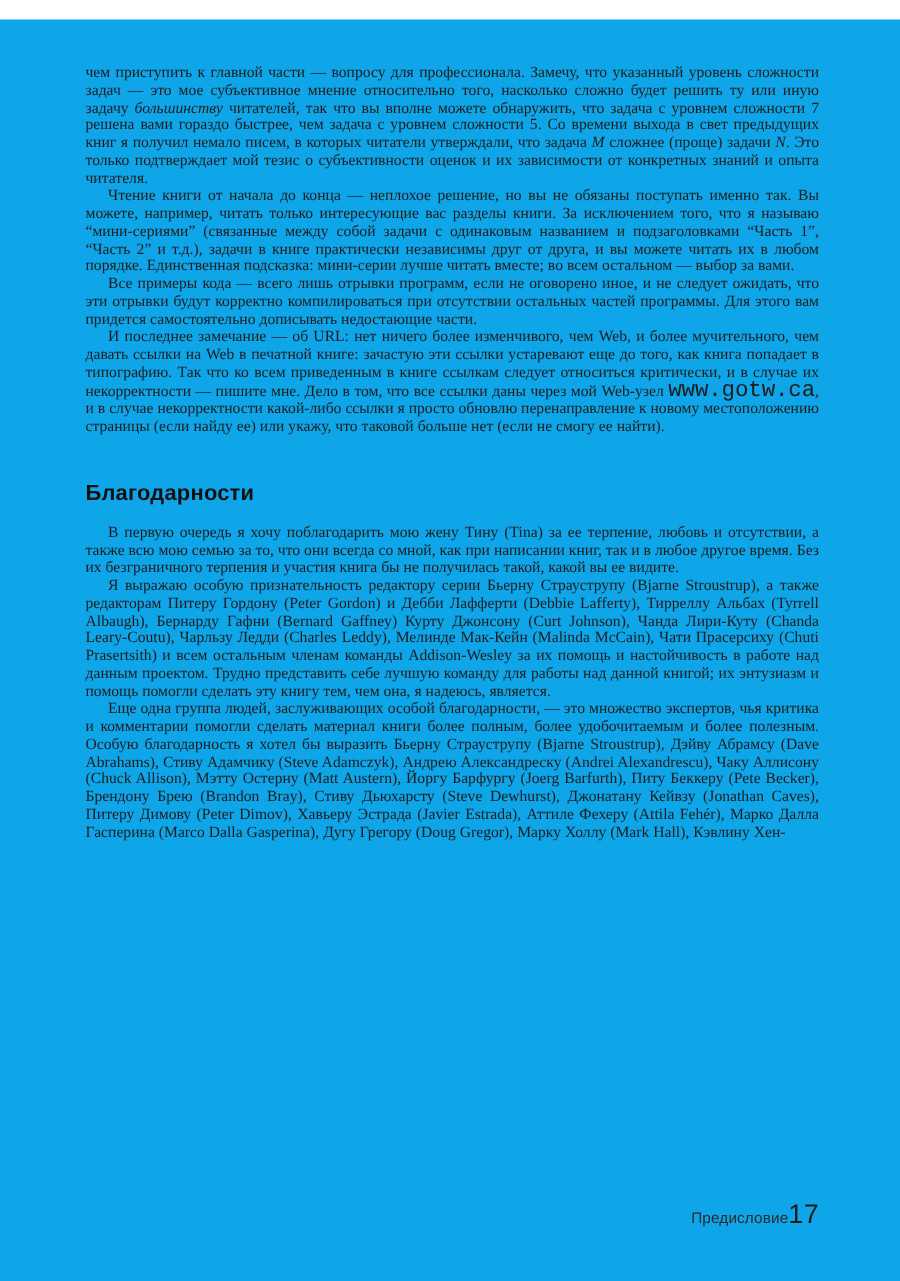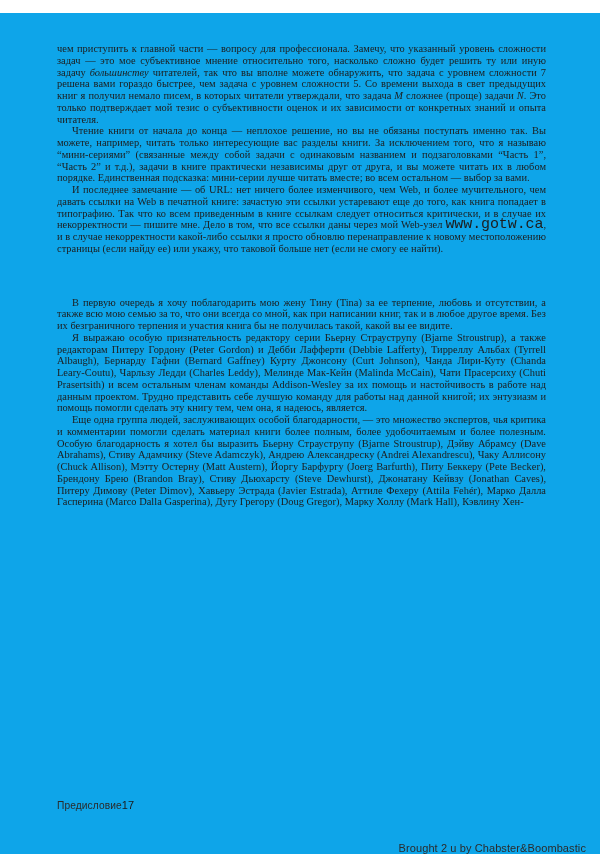--- a/index.html
+++ b/index.html
@@ -59,31 +59,31 @@
   .gap-before-heading { height: 30px; }
   .gap-after-heading  { height: 12px; }
   .footer {
     position: absolute;
     left: 57px;
     right: 54px;
     top: 786px;
     height: 20px;
     display: flex;
     align-items: baseline;
-    justify-content: flex-start;
+    justify-content: flex-end;
   }
   .footer-label {
     font-family: "Liberation Sans", "DejaVu Sans", sans-serif;
     font-size: 10.2px;
     color: #2a2a2a;
     letter-spacing: 0.1px;
   }
   .footer-page {
     font-family: "Liberation Sans", "DejaVu Sans", sans-serif;
-    font-size: 11px;
+    font-size: 18px;
     color: #1a1a1a;
     letter-spacing: 0.2px;
   }
   .watermark {
     position: absolute;
     right: 14px;
     top: 829px;
     font-family: "Liberation Sans", "DejaVu Sans", sans-serif;
     font-size: 11px;
     color: #2b2b2b;
@@ -93,31 +93,32 @@
 </style>
 </head>
 <body>
 
 <div class="page">
 
   <div class="content">
 
     <p class="para" id="bp0">чем приступить к главной части — вопросу для профессионала. Замечу, что указанный уровень сложности задач — это мое субъективное мнение относительно того, насколько сложно будет решить ту или иную задачу <span class="it">большинству</span> читателей, так что вы вполне можете обнаружить, что задача с уровнем сложности 7 решена вами гораздо быстрее, чем задача с уровнем сложности 5. Со времени выхода в свет предыдущих книг я получил немало писем, в которых читатели утверждали, что задача <span class="it">M</span> сложнее (проще) задачи <span class="it">N</span>. Это только подтверждает мой тезис о субъективности оценок и их зависимости от конкретных знаний и опыта читателя.</p>
     <p class="para indent" id="bp1">Чтение книги от начала до конца — неплохое решение, но вы не обязаны поступать именно так. Вы можете, например, читать только интересующие вас разделы книги. За исключением того, что я называю “мини-сериями” (связанные между собой задачи с одинаковым названием и подзаголовками “Часть 1”, “Часть 2” и т.д.), задачи в книге практически независимы друг от друга, и вы можете читать их в любом порядке. Единственная подсказка: мини-серии лучше читать вместе; во всем остальном — выбор за вами.</p>
+    <p class="para indent" id="bp2">Все примеры кода — всего лишь отрывки программ, если не оговорено иное, и не следует ожидать, что эти отрывки будут корректно компилироваться при отсутствии остальных частей программы. Для этого вам придется самостоятельно дописывать недостающие части.</p>
     <p class="para indent" id="bp3">И последнее замечание — об URL: нет ничего более изменчивого, чем Web, и более мучительного, чем давать ссылки на Web в печатной книге: зачастую эти ссылки устаревают еще до того, как книга попадает в типографию. Так что ко всем приведенным в книге ссылкам следует относиться критически, и в случае их некорректности — пишите мне. Дело в том, что все ссылки даны через мой Web-узел <span class="mono">www.gotw.ca</span>, и в случае некорректности какой-либо ссылки я просто обновлю перенаправление к новому местоположению страницы (если найду ее) или укажу, что таковой больше нет (если не смогу ее найти).</p>
 
     <div class="gap-before-heading"></div>
+    <h2 class="heading">Благодарности</h2>
     <div class="gap-after-heading"></div>
 
     <p class="para indent" id="sp0">В первую очередь я хочу поблагодарить мою жену Тину (Tina) за ее терпение, любовь и отсутствии, а также всю мою семью за то, что они всегда со мной, как при написании книг, так и в любое другое время. Без их безграничного терпения и участия книга бы не получилась такой, какой вы ее видите.</p>
     <p class="para indent" id="sp1">Я выражаю особую признательность редактору серии Бьерну Страуструпу (Bjarne Stroustrup), а также редакторам Питеру Гордону (Peter Gordon) и Дебби Лафферти (Debbie Lafferty), Тирреллу Альбах (Tyrrell Albaugh), Бернарду Гафни (Bernard Gaffney) Курту Джонсону (Curt Johnson), Чанда Лири-Куту (Chanda Leary-Coutu), Чарльзу Ледди (Charles Leddy), Мелинде Мак-Кейн (Malinda McCain), Чати Прасерсиху (Chuti Prasertsith) и всем остальным членам команды Addison-Wesley за их помощь и настойчивость в работе над данным проектом. Трудно представить себе лучшую команду для работы над данной книгой; их энтузиазм и помощь помогли сделать эту книгу тем, чем она, я надеюсь, является.</p>
     <p class="para indent" id="sp2">Еще одна группа людей, заслуживающих особой благодарности, — это множество экспертов, чья критика и комментарии помогли сделать материал книги более полным, более удобочитаемым и более полезным. Особую благодарность я хотел бы выразить Бьерну Страуструпу (Bjarne Stroustrup), Дэйву Абрамсу (Dave Abrahams), Стиву Адамчику (Steve Adamczyk), Андрею Александреску (Andrei Alexandrescu), Чаку Аллисону (Chuck Allison), Мэтту Остерну (Matt Austern), Йоргу Барфургу (Joerg Barfurth), Питу Беккеру (Pete Becker), Брендону Брею (Brandon Bray), Стиву Дьюхарсту (Steve Dewhurst), Джонатану Кейвзу (Jonathan Caves), Питеру Димову (Peter Dimov), Хавьеру Эстрада (Javier Estrada), Аттиле Фехеру (Attila Fehér), Марко Далла Гасперина (Marco Dalla Gasperina), Дугу Грегору (Doug Gregor), Марку Холлу (Mark Hall), Кэвлину Хен-</p>
 
   </div>
 
   <div class="footer">
     <span class="footer-label">Предисловие</span>
     <span class="footer-page">17</span>
   </div>
 
-  <div class="watermark">Brought 2 u by Chabster&amp;Boombastic</div>
 
 </div>
 
 </body></html>

